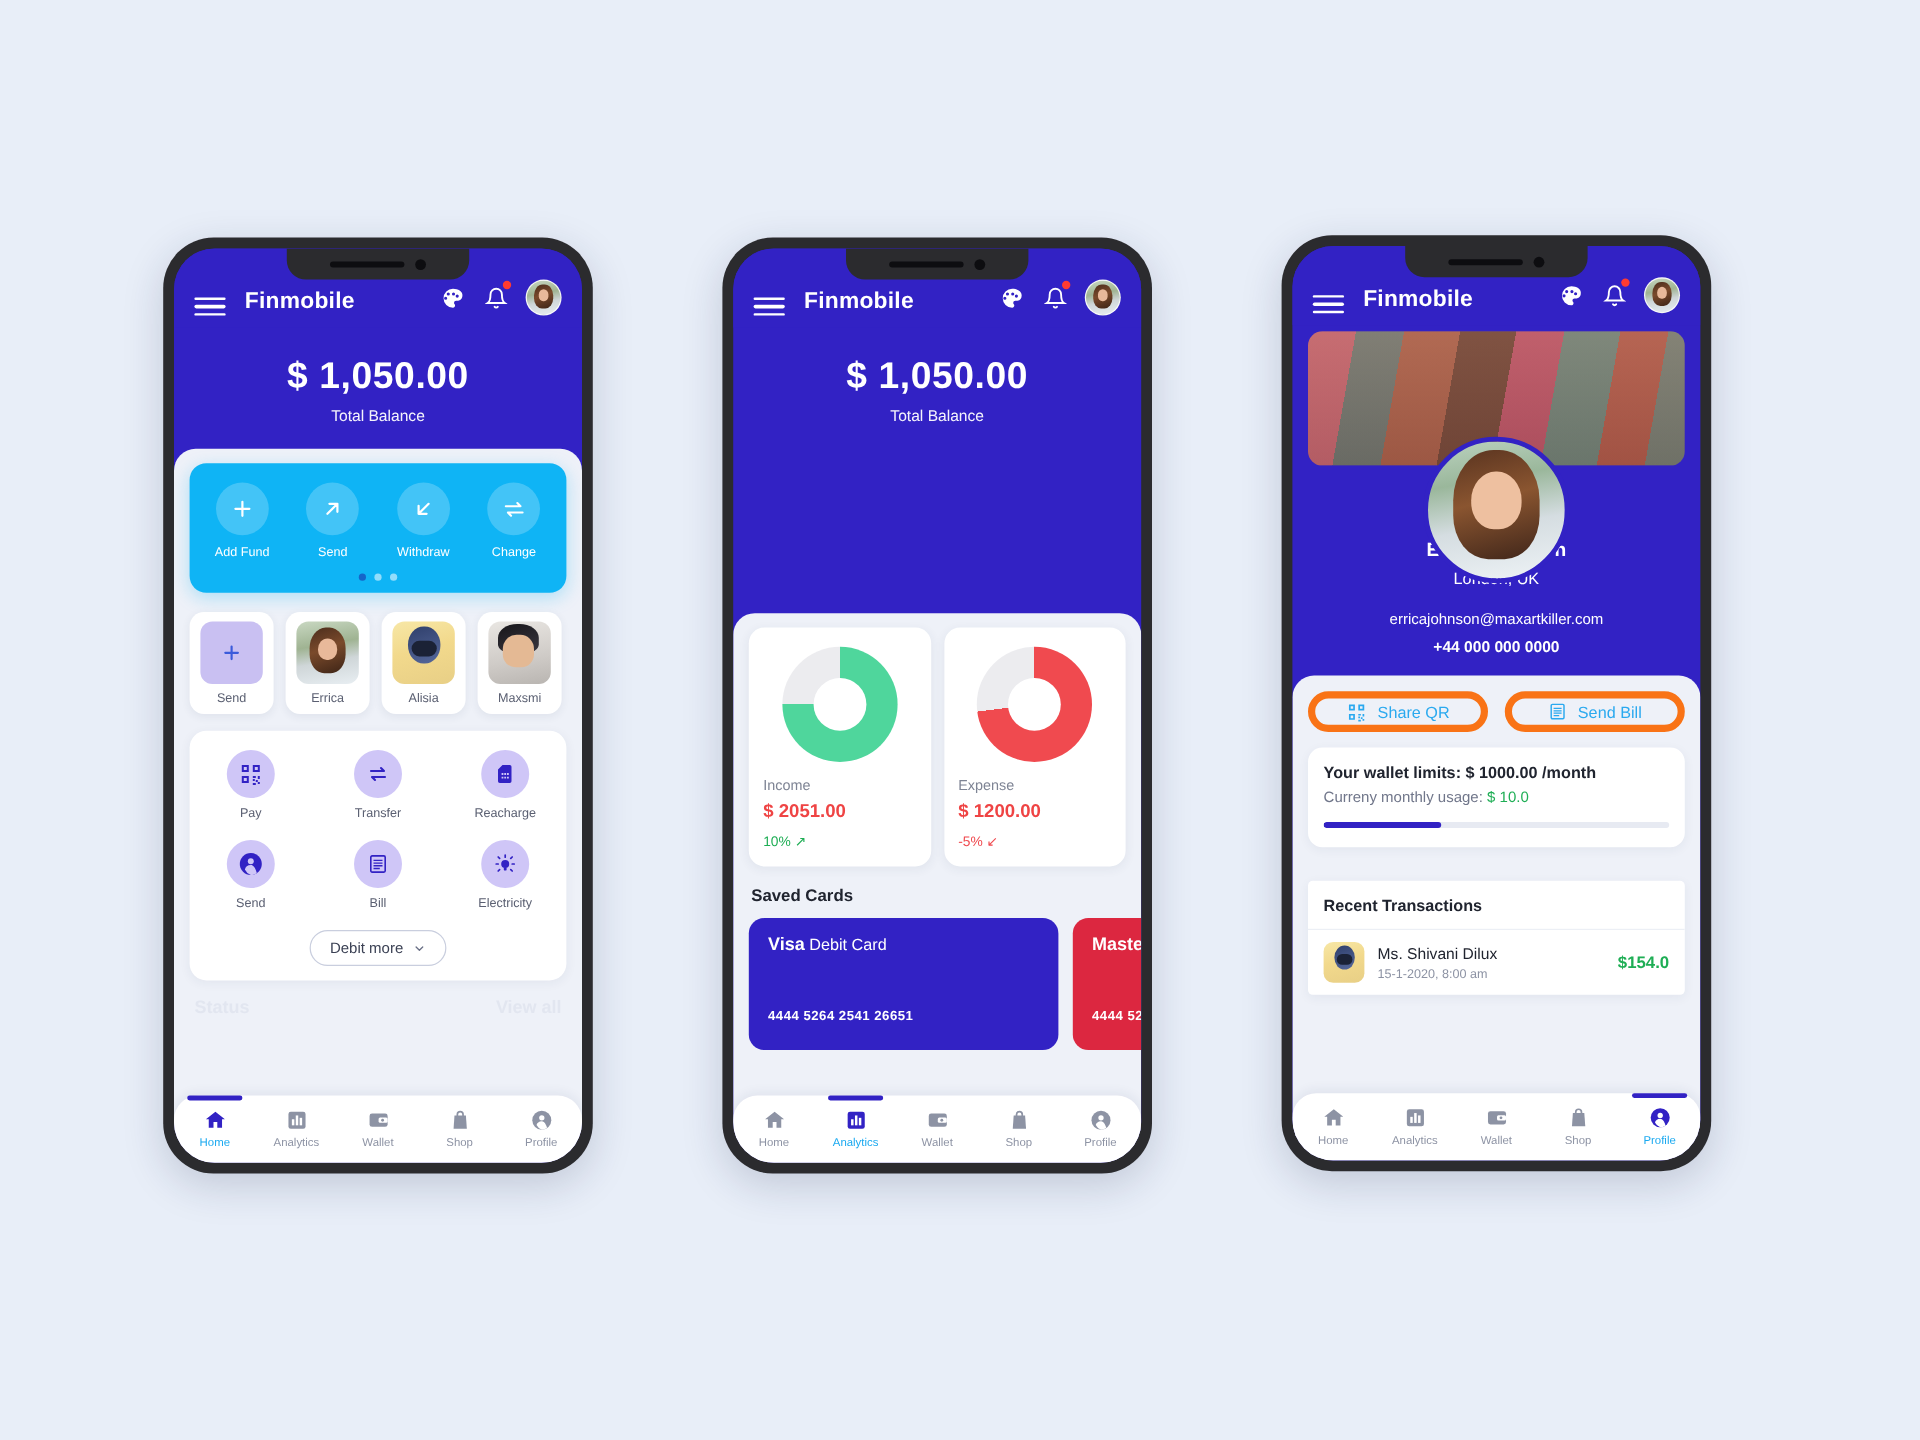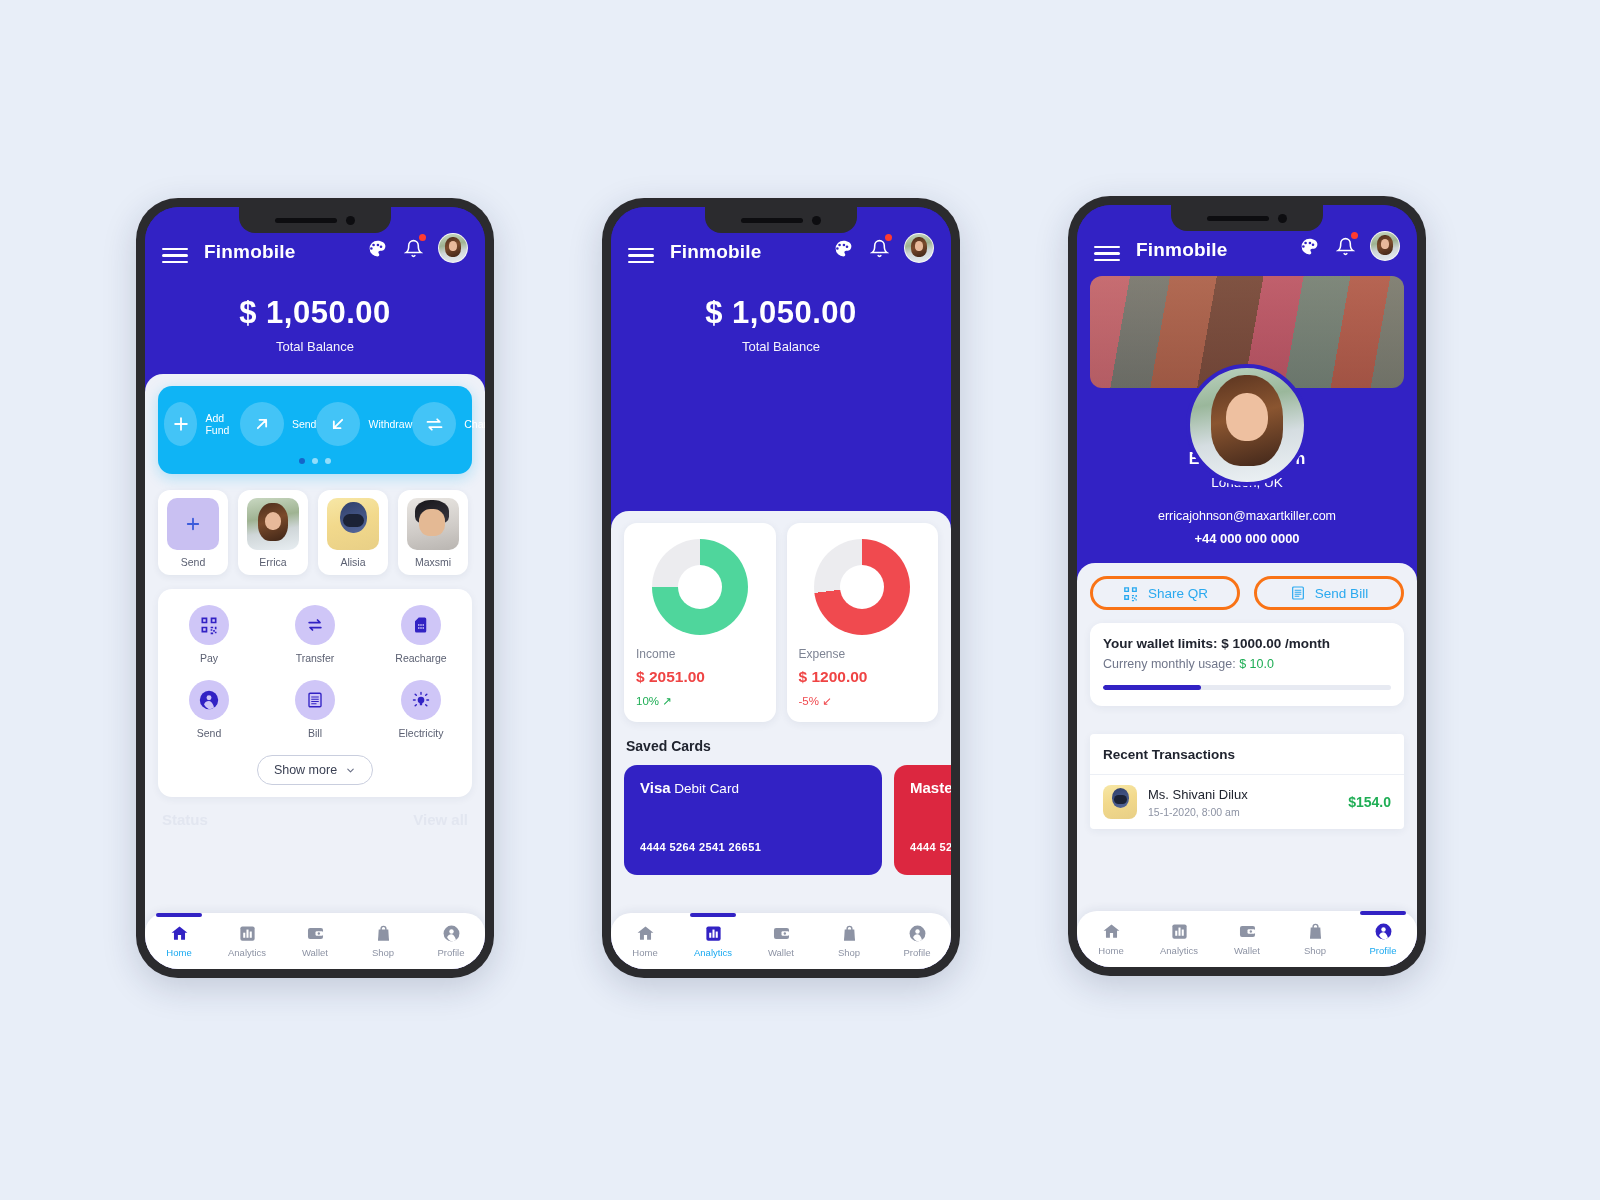--- a/index.html
+++ b/index.html
@@ -104,21 +104,21 @@
   }
 
   
   .quick {
     background: #0fb4f5; border-radius: 14px;
     padding: 16px 6px 10px 6px;
     display: flex; flex-direction: column; align-items: center;
     box-shadow: 0 4px 14px rgba(15,180,245,.28);
   }
   .quick-row { display: flex; width: 100%; }
-  .quick-item { flex: 1; display: flex; flex-direction: row; align-items: center; gap: 8px; }
+  .quick-item { flex: 1; display: flex; flex-direction: column; align-items: center; gap: 8px; }
   .quick-circle {
     width: 44px; height: 44px; border-radius: 50%;
     background: rgba(255,255,255,.22);
     display: flex; align-items: center; justify-content: center;
   }
   .quick-lbl { font-size: 10.5px; color: #fff; }
   .dots { display: flex; gap: 7px; margin-top: 12px; }
   .dots i { width: 6px; height: 6px; border-radius: 50%; background: rgba(255,255,255,.55); display: block; }
   .dots i.on { background: #1565c9; }
 
@@ -213,21 +213,21 @@
   }
   .profile-info { text-align: center; color: #fff; padding-top: 62px; }
   .pi-name { font-size: 16px; font-weight: bold; }
   .pi-loc { font-size: 13.5px; margin-top: 7px; }
   .pi-mail { font-size: 12.5px; margin-top: 19px; }
   .pi-phone { font-size: 13px; font-weight: bold; margin-top: 8px; }
 
   .sheet3 { margin-top: 17px; padding: 13px 13px 0 13px; }
   .pill-row { display: flex; gap: 14px; justify-content: center; }
   .pill {
-    flex: 1; border: 3px solid #f97316; border-radius: 20px; background: transparent;
+    flex: 1; border: 6px solid #f97316; border-radius: 20px; background: transparent;
     color: #2aa9ef; font-size: 13.5px; height: 34px;
     display: flex; align-items: center; justify-content: center; gap: 9px; cursor: pointer;
   }
   .limits { background: #fff; border-radius: 12px; margin-top: 13px; padding: 13px 13px 16px 13px; box-shadow: 0 2px 9px rgba(40,50,90,.06); }
   .limits-t { font-size: 13.5px; font-weight: bold; color: #20242f; }
   .limits-s { font-size: 12.5px; color: #70768a; margin-top: 6px; }
   .limits-s .g { color: #1fae55; }
   .track { height: 5px; border-radius: 4px; background: #e7eaf2; margin-top: 14px; overflow: hidden; }
   .track > i { display: block; height: 100%; background: #3222c4; border-radius: 4px; }
   .recent { background: #fff; border-radius: 4px; margin-top: 28px; box-shadow: 0 2px 9px rgba(40,50,90,.06); overflow: hidden; }
@@ -399,21 +399,21 @@
                     <circle cx="12" cy="12" r="4"></circle>
                     <rect x="10.6" y="15.4" width="2.8" height="3" rx=".6"></rect>
                     <path d="M12 3v2.2M5 12H3m18 0h-2M6.4 6.4L5 5m12.6 1.4L19 5M6.4 17.6L5 19m12.6-1.4L19 19" stroke="#3222c4" stroke-width="1.7" stroke-linecap="round"></path>
                   </svg>
               </div>
               <div class="svc-lbl">Electricity</div>
             </div>
           </div>
           <div class="showmore-wrap">
             <div class="showmore">
-              <span>Show more</span>
+              <span>Debit more</span>
               <svg width="11" height="11" viewBox="0 0 24 24" fill="none" stroke="#6a7086" stroke-width="2.4" stroke-linecap="round" stroke-linejoin="round">
                   <path d="M6 9l6 6 6-6"></path>
                 </svg>
             </div>
           </div>
         </div>
 
         <div class="ghost-row">
           <div class="ghost">Status</div>
           <div class="ghost">View all</div>

